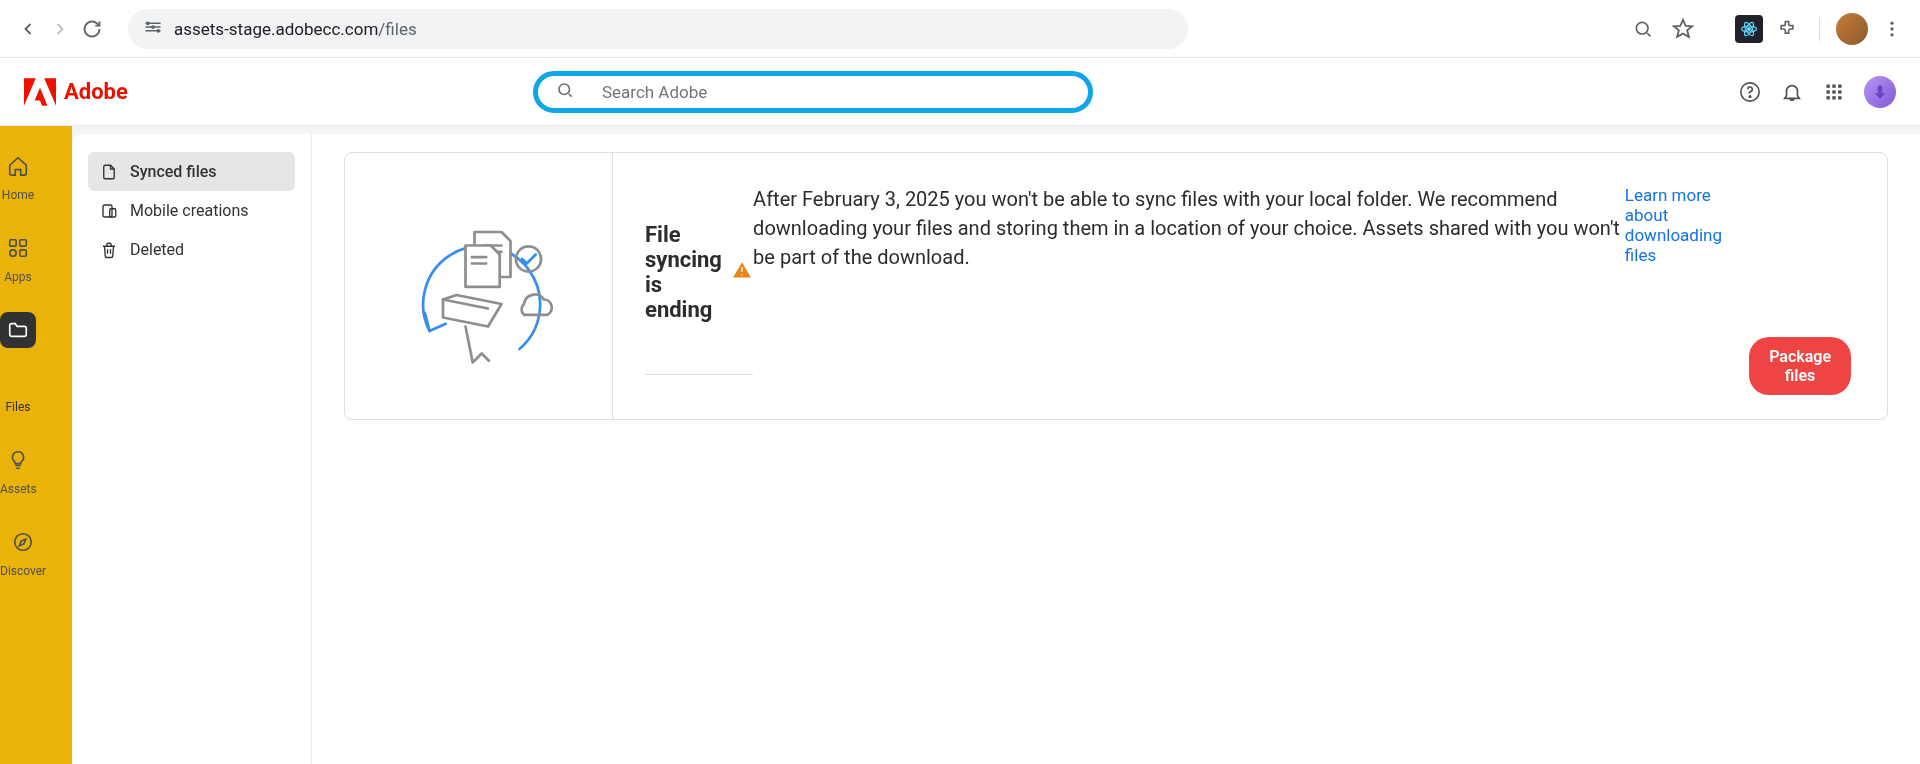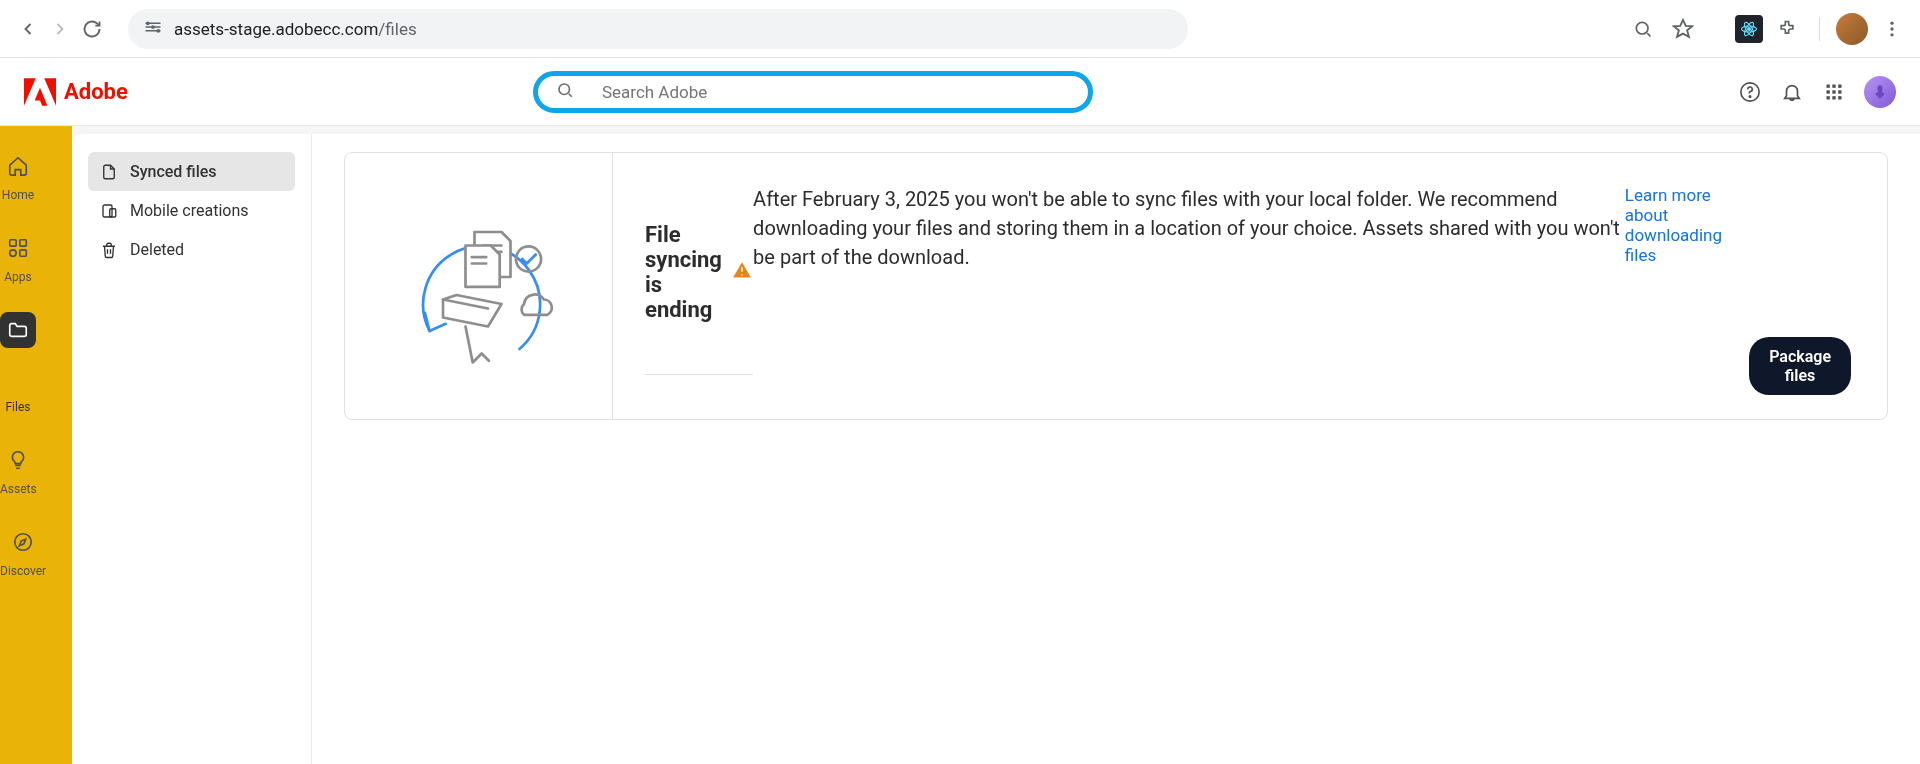--- a/index.html
+++ b/index.html
@@ -45,21 +45,21 @@
 
     .main-content { flex: 1; padding: 18px 32px; }
     .notice-card { border: 1px solid #e0e0e0; border-radius: 8px; display: flex; padding: 0; min-height: 268px; }
     .notice-illustration { width: 268px; display: flex; align-items: center; justify-content: center; border-right: 1px solid #e0e0e0; }
     .notice-body { flex: 1; padding: 32px 36px 24px 32px; display: flex; }
     .notice-head { display: flex; align-items: center; justify-content: space-between; border-bottom: 1px solid #e0e0e0; padding-bottom: 16px; margin-bottom: 20px; }
     .notice-title { font-size: 22px; font-weight: 700; color: #2c2c2c; }
     .notice-text { font-size: 20px; color: #2c2c2c; line-height: 1.45; margin-bottom: 22px; }
     .notice-link { color: #1473e6; font-size: 17px; cursor: pointer; margin-top: 32px; }
     .notice-actions { margin-top: auto; display: flex; justify-content: flex-end; }
-    .btn-primary { background: #0f172a; color: #fff; border: none; border-radius: 20px; padding: 10px 20px; font-size: 16px; font-weight: 600; cursor: pointer; }
+    .btn-primary { background: #ef4444; color: #fff; border: none; border-radius: 20px; padding: 10px 20px; font-size: 16px; font-weight: 600; cursor: pointer; }
 
     
     .illus-stroke { stroke: #8e8e8e; }
     .illus-blue { stroke: #378ef0; }
   </style>
 </head>
 <body>
 
 <div class="browser-bar">
   <div class="browser-btn">

